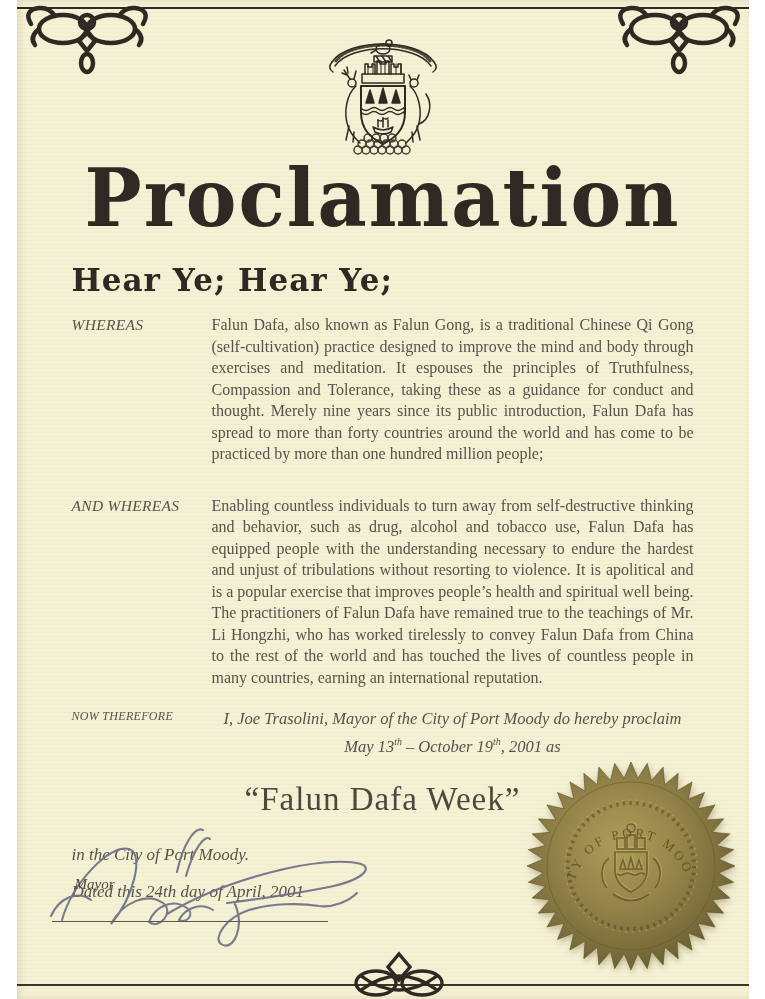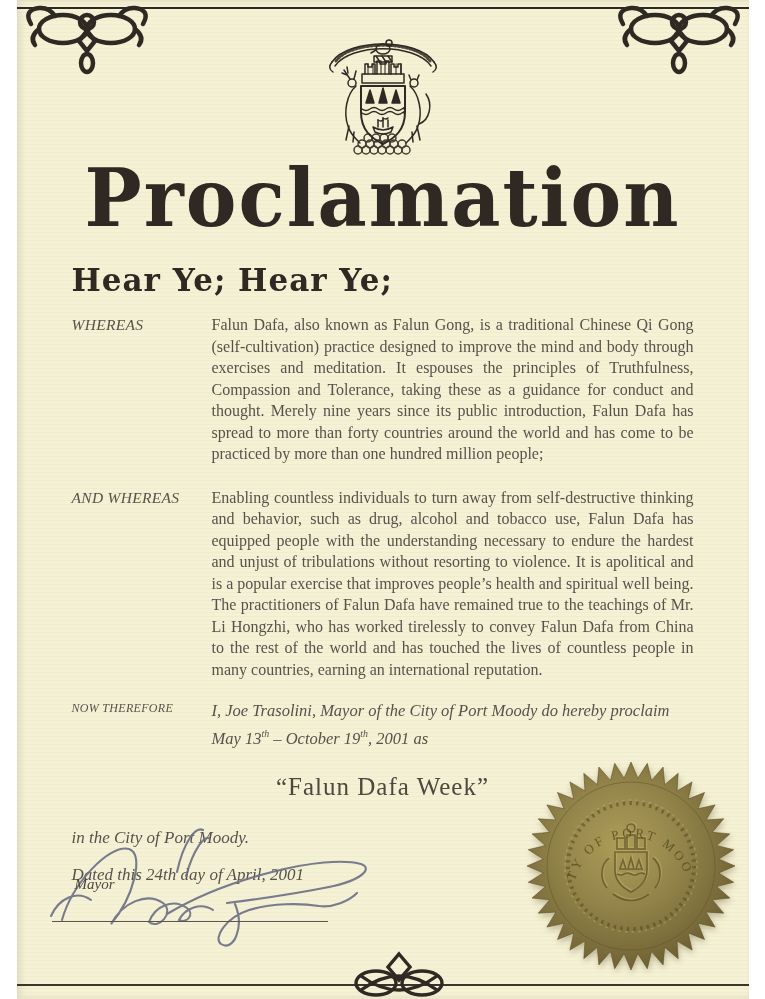--- a/index.html
+++ b/index.html
@@ -49,26 +49,26 @@
     letter-spacing:0.3px;
   }
   .clause-text{
     flex:1;
     font-size:16px;
     line-height:21.5px;
     text-align:justify;
   }
   .therefore{display:flex;margin-top:19px;font-style:italic;}
   .therefore .clause-label{font-size:12px;}
-  .therefore-text{flex:1;font-size:16.5px;line-height:23px;}
+  .therefore-text{flex:1;font-size:16.5px;line-height:23px;text-align:center;}
   .date-line{display:block;}
   sup{font-size:0.6em;vertical-align:super;}
   .proclaimed{
     text-align:center;
-    font-size:25px;
+    font-size:33px;
     letter-spacing:1px;
     color:#4c483f;
     margin-top:23px;
   }
   .closing{font-style:italic;font-size:17px;margin-top:27px;}
   .dated{font-style:italic;font-size:17px;margin-top:17px;}
   .signature-svg{position:absolute;left:0;top:780px;}
   .sig-line{position:absolute;left:35px;top:921px;width:276px;height:1px;background:#5a564e;}
   .sig-role{position:absolute;left:58px;top:876px;font-style:italic;font-size:15px;color:#4c483f;}
   .seal-svg{position:absolute;left:508px;top:760px;filter:drop-shadow(1px 3px 3px rgba(80,65,25,0.35));}
@@ -163,21 +163,21 @@
   </svg>
 
   <div class="title">Proclamation</div>
   <div class="salutation">Hear Ye; Hear Ye;</div>
 
   <div class="content">
     <div class="clause">
       <div class="clause-label">WHEREAS</div>
       <div class="clause-text">Falun Dafa, also known as Falun Gong, is a traditional Chinese Qi Gong (self-cultivation) practice designed to improve the mind and body through exercises and meditation.  It espouses the principles of Truthfulness, Compassion and Tolerance, taking these as a guidance for conduct and thought.  Merely nine years since its public introduction, Falun Dafa has spread to more than forty countries around the world and has come to be practiced by more than one hundred million people;</div>
     </div>
-    <div class="clause" style="margin-top:22px;">
+    <div class="clause" style="margin-top:30px;">
       <div class="clause-label">AND WHEREAS</div>
       <div class="clause-text">Enabling countless individuals to turn away from self-destructive thinking and behavior, such as drug, alcohol and tobacco use, Falun Dafa has equipped people with the understanding necessary to endure the hardest and unjust of tribulations without resorting to violence.  It is apolitical and is a popular exercise that improves people’s health and spiritual well being.  The practitioners of Falun Dafa have remained true to the teachings of Mr. Li Hongzhi, who has worked tirelessly to convey Falun Dafa from China to the rest of the world and has touched the lives of countless people in many countries, earning an international reputation.</div>
     </div>
 
     <div class="therefore">
       <div class="clause-label">NOW THEREFORE</div>
       <div class="therefore-text">
         <span>I, Joe Trasolini, Mayor of the City of Port Moody do hereby proclaim</span>
         <span class="date-line"><span>May 13</span><sup>th</sup><span> – October 19</span><sup>th</sup><span>, 2001 as</span></span>
       </div>

